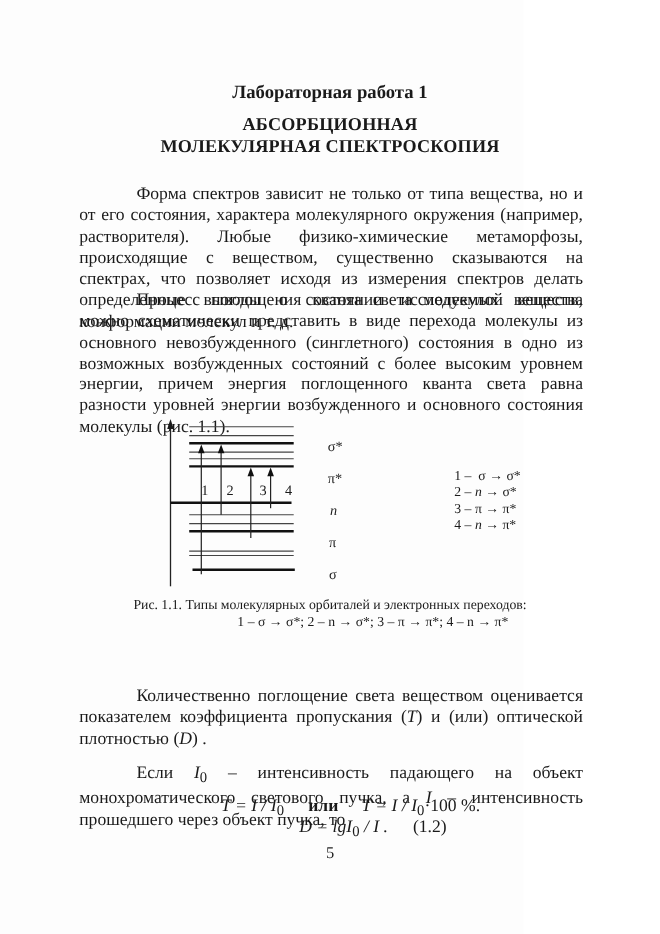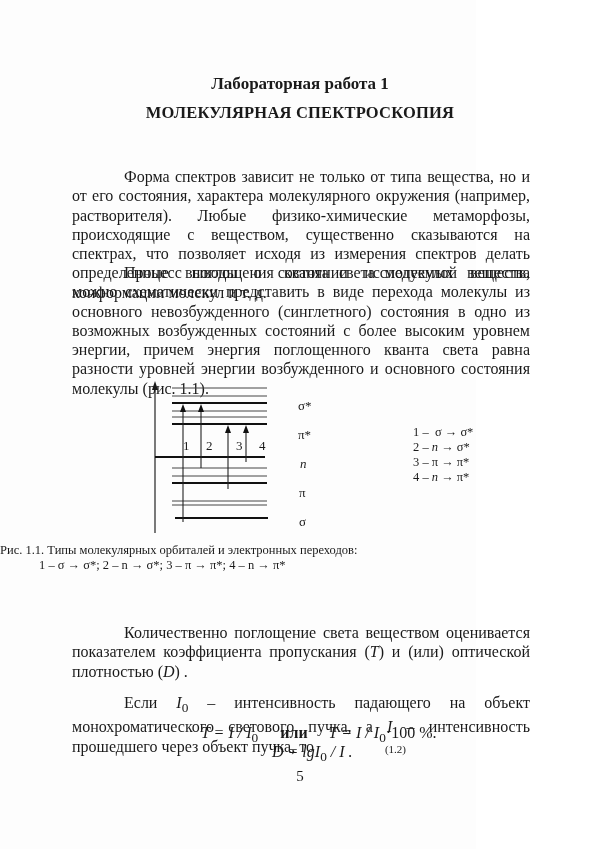--- a/index.html
+++ b/index.html
@@ -12,36 +12,37 @@
                 font-weight: bold; font-size: 16.5px; line-height: 20px; letter-spacing: 0.2px; }
   .para { position: absolute; left: 72px; width: 458px; font-size: 16px; line-height: 19.3px;
           text-align: justify; text-indent: 52px; margin: 0; }
   #p1 { top: 167px; }
   #p2 { top: 263px; }
   #p3 { top: 578px; }
   #p4 { top: 623px; }
   #p5 { top: 693px; }
   .formula { position: absolute; font-size: 16px; font-style: italic; white-space: nowrap; }
   .formula .rm { font-style: normal; }
-  .eqnum { position: absolute; right: 70px; font-size: 11px; }
+  .eqnum { position: absolute; right: 70px; font-size: 16px; }
   .pagenum { position: absolute; top: 768px; left: 0; width: 600px; text-align: center; font-size: 15px; }
-  .caption { position: absolute; left: 0; width: 600px; font-size: 12.5px; line-height: 16px; }
+  .caption { position: absolute; left: 0; width: 600px; text-align: center; font-size: 12.5px; line-height: 16px; }
   .diagram { position: absolute; left: 0; top: 0; width: 600px; height: 849px; }
   .lvl-label { position: absolute; font-size: 13px; }
   .legend-item { position: absolute; left: 413px; font-size: 12.5px; white-space: nowrap; }
   .arr-num { position: absolute; font-size: 13px; }
   i { font-style: italic; }
 </style>
 </head>
 <body>
 
 <div class="page">
 
   <div class="lab-title">Лабораторная работа 1</div>
   <div class="main-title">
+    <div>АБСОРБЦИОННАЯ</div>
     <div>МОЛЕКУЛЯРНАЯ СПЕКТРОСКОПИЯ</div>
   </div>
 
   <p class="para" id="p1">Форма спектров зависит не только от типа вещества, но и от его состояния, характера молекулярного окружения (например, растворителя). Любые физико-химические метаморфозы, происходящие с веществом, существенно сказываются на спектрах, что позволяет исходя из измерения спектров делать определенные выводы о состоянии исследуемых веществ, конформации молекул и т. д.</p>
   <p class="para" id="p2">Процесс поглощения кванта света молекулой вещества можно схематически представить в виде перехода молекулы из основного невозбужденного (синглетного)  состояния в одно из возможных возбужденных состояний с более высоким уровнем энергии, причем энергия поглощенного кванта света равна разности уровней энергии возбужденного и основного состояния молекулы (рис. 1.1).</p>
 
   <svg class="diagram" viewBox="0 0 600 849" width="600" height="849">
     <defs>
       <marker id="ah" markerWidth="6" markerHeight="8" refX="3" refY="7" orient="auto-start-reverse" markerUnits="userSpaceOnUse">
         <path d="M0,8 L3,0 L6,8 Z" fill="#1a1a1a"></path>

